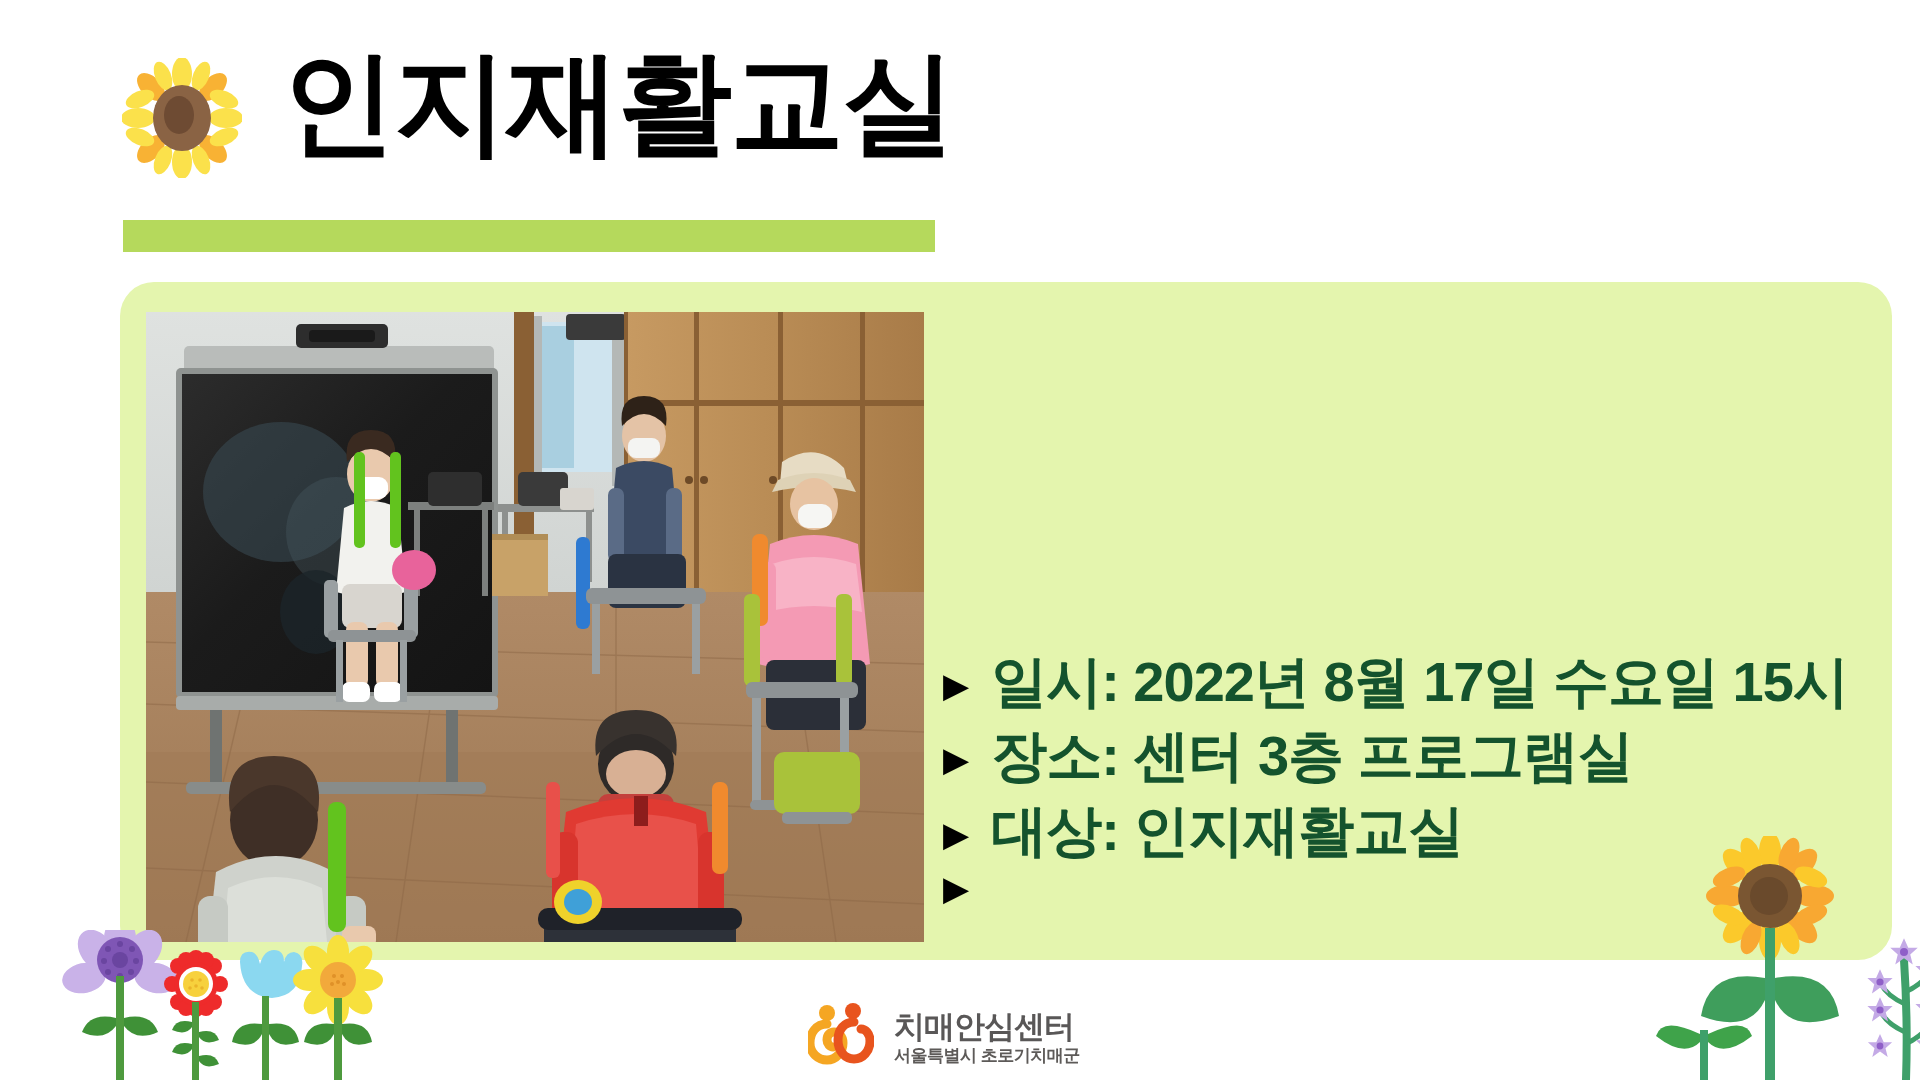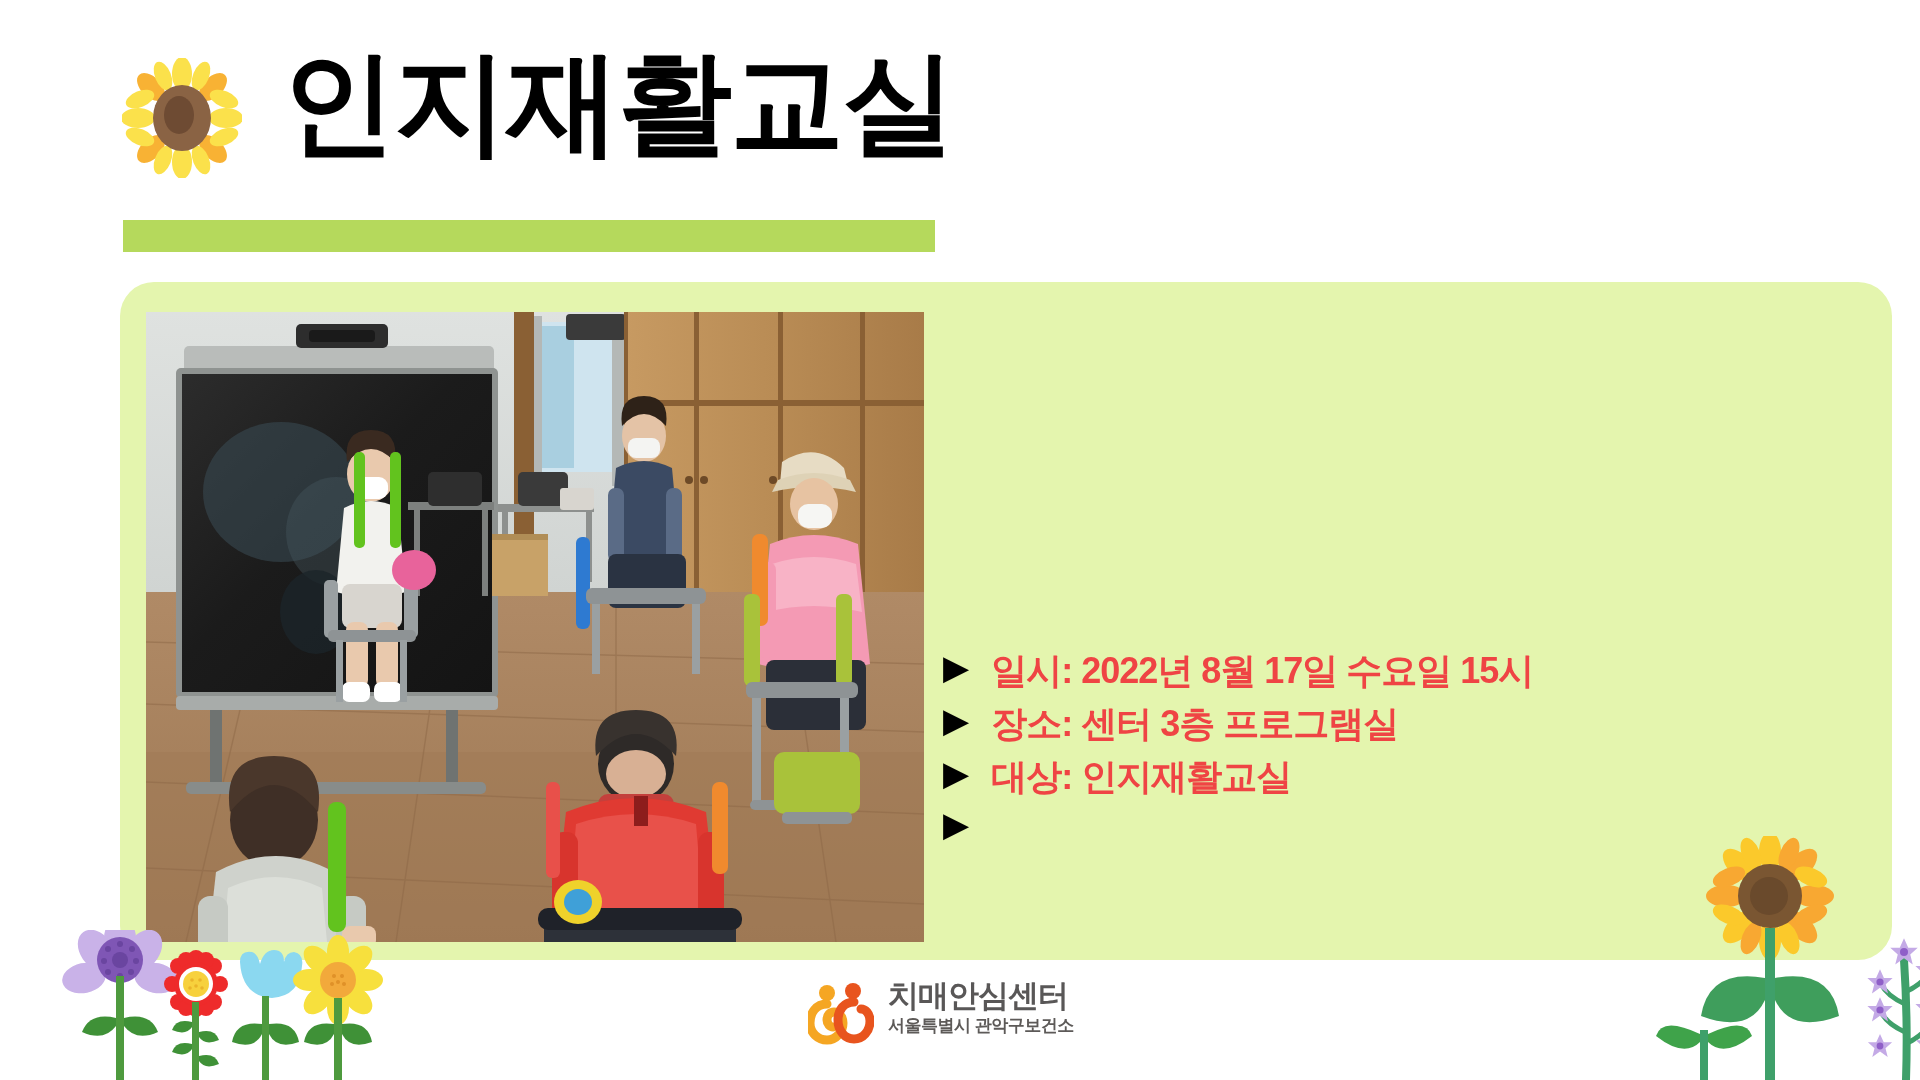--- a/index.html
+++ b/index.html
@@ -45,28 +45,28 @@
   }
   .bullet-row{
     display:flex;align-items:baseline;gap:22px;
     margin-bottom:14px;white-space:nowrap;
   }
   .bullet-mark{
     font-size:34px;line-height:1;color:#000;flex:0 0 auto;
     position:relative;top:-4px;
   }
   .bullet-text{
-    font-size:36px;line-height:1.08;color:#ef4444;font-weight:700;
+    font-size:56px;line-height:1.08;color:#14532d;font-weight:700;
     letter-spacing:-1px;
   }
 
   
   .logo{
     position:absolute;left:770px;top:980px;width:300px;height:86px;
-    display:flex;align-items:flex-start;gap:14px;
+    display:flex;align-items:flex-end;gap:20px;
   }
   .logo-mark{width:66px;height:66px;flex:0 0 auto;}
   .logo-words{display:flex;flex-direction:column;justify-content:center;}
   .logo-main{font-size:31px;font-weight:700;color:#595757;line-height:1.05;letter-spacing:-1px;}
   .logo-sub{font-size:17px;font-weight:700;color:#5d5a58;line-height:1.1;letter-spacing:-0.5px;margin-top:4px;}
 
   
   .flowers-left{position:absolute;left:18px;top:930px;width:340px;height:150px;}
   .flowers-right{position:absolute;left:1618px;top:836px;width:302px;height:244px;}
   .flowers-left svg,.flowers-right svg{display:block;}
@@ -332,21 +332,21 @@
     <div class="logo-mark">
       <svg viewBox="0 0 66 66" width="66" height="66" aria-hidden="true">
         <circle cx="19" cy="13" r="8" fill="#f5a623"></circle>
         <circle cx="45" cy="11" r="8" fill="#e8541e"></circle>
         <path d="M19 24 c-11 0 -17 9 -17 19 c0 10 8 17 17 17 c9 0 16 -8 16 -17 c0 -7 -5 -11 -9 -11 c-4 0 -7 3 -7 8 c0 4 3 7 6 7" fill="none" stroke="#f5a623" stroke-width="9" stroke-linecap="round"></path>
         <path d="M46 22 c-10 0 -16 8 -16 18 c0 11 7 19 16 19 c9 0 16 -8 16 -18 c0 -8 -5 -12 -9 -12" fill="none" stroke="#e8541e" stroke-width="9" stroke-linecap="round"></path>
       </svg>
     </div>
     <div class="logo-words">
       <div class="logo-main">치매안심센터</div>
-      <div class="logo-sub">서울특별시 관악구보건소</div>
+      <div class="logo-sub">서울특별시 초로기치매군</div>
     </div>
   </div>
 
   <div class="flowers-left">
     <svg viewBox="0 0 340 150" width="340" height="150" aria-hidden="true">
 
       <g>
         <g fill="#c9b2e8">
           <ellipse cx="40" cy="20" rx="16" ry="22" transform="rotate(-35 40 20)"></ellipse>
           <ellipse cx="88" cy="20" rx="16" ry="22" transform="rotate(35 88 20)"></ellipse>

